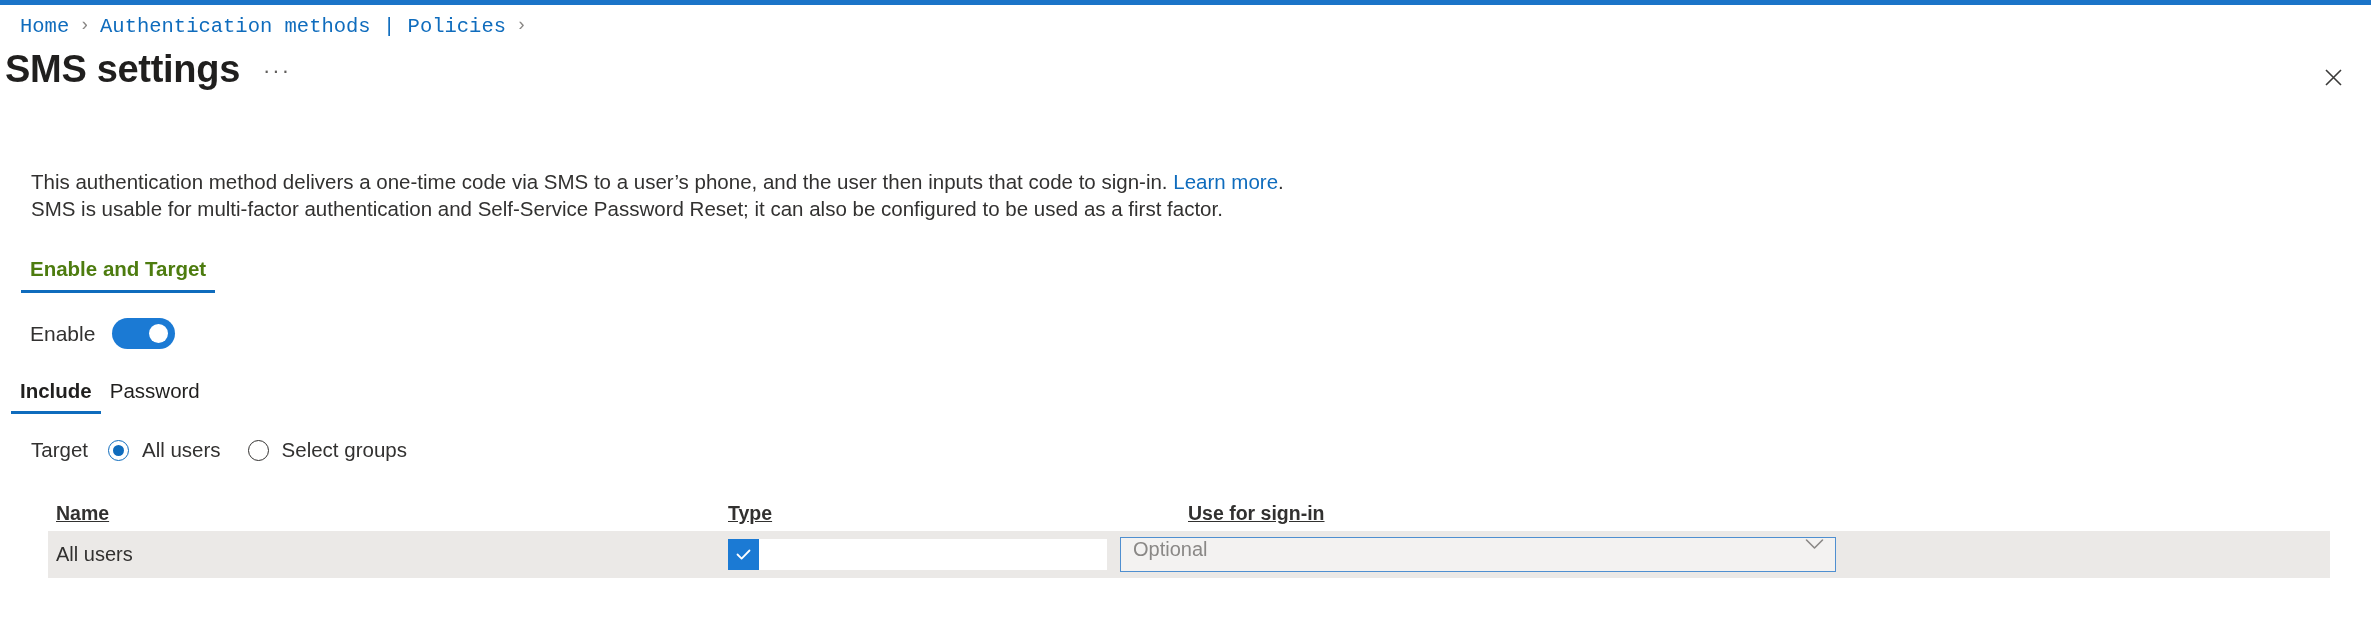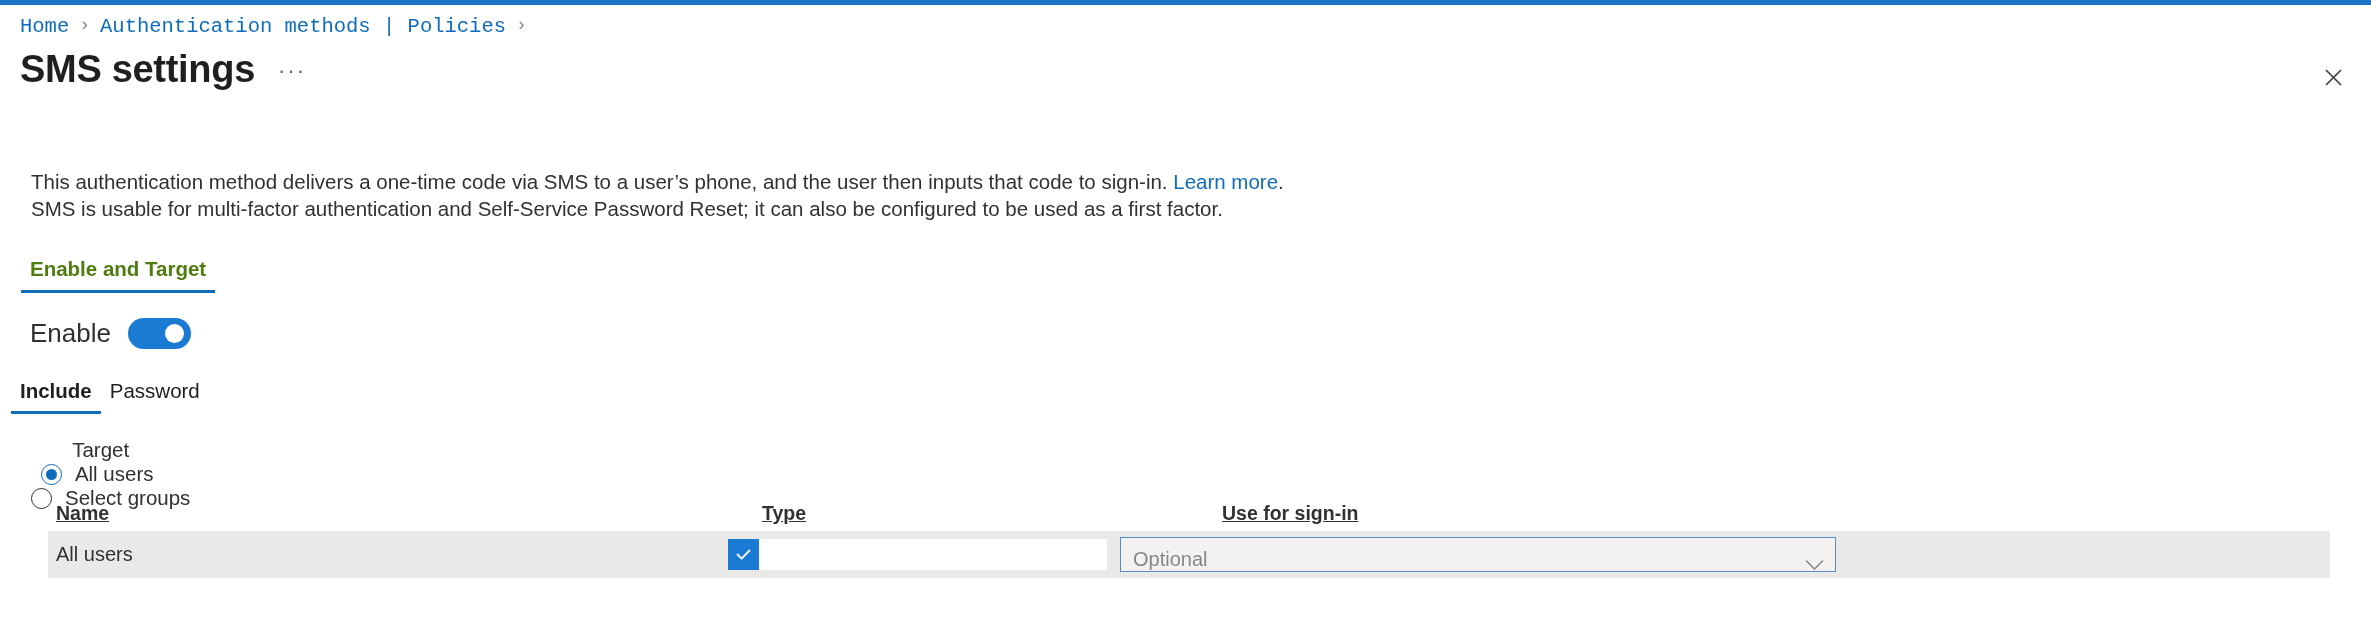--- a/index.html
+++ b/index.html
@@ -48,21 +48,21 @@
     margin: 0 10px;
     font-size: 18px;
     display: inline-block;
     transform: translateY(-1px);
   }
 
   
   .title-row {
     position: absolute;
     top: 48px;
-    left: 20px;
+    left: 5px;
     display: flex;
     align-items: baseline;
   }
   .page-title {
     font-size: 38px;
     font-weight: 600;
     letter-spacing: -0.3px;
     color: #201f1e;
     line-height: 1.15;
     margin: 0;
@@ -134,21 +134,21 @@
 
   
   .enable-row {
     position: absolute;
     top: 318px;
     left: 30px;
     display: flex;
     align-items: center;
   }
   .enable-label {
-    font-size: 26px;
+    font-size: 21px;
     color: #323130;
     margin-right: 17px;
   }
   .toggle {
     width: 63px;
     height: 31px;
     border-radius: 16px;
     background: #1b7ad4;
     position: relative;
     cursor: pointer;
@@ -188,21 +188,20 @@
     background: #0f6cbd;
   }
 
   
   .target-row {
     position: absolute;
     top: 438px;
     left: 31px;
     display: flex;
     align-items: center;
-    flex-direction: column;
   }
   .target-label {
     font-size: 20.5px;
     color: #323130;
     margin-right: 20px;
   }
   .radio-opt {
     display: flex;
     align-items: center;
     cursor: pointer;
@@ -246,21 +245,21 @@
     height: 35px;
   }
   .th {
     font-size: 19.5px;
     font-weight: 600;
     color: #323130;
     white-space: nowrap;
     text-decoration: underline;
   }
   .col-name       { width: 680px; padding-left: 8px; }
-  .col-type       { width: 460px; margin-left: 34px; }
+  .col-type       { width: 460px; }
   .col-signin     { width: 392px; }
   .col-regist     { width: 750px; }
 
   .trow {
     display: flex;
     align-items: center;
     height: 47px;
     background: #ebe9e7;
   }
   .td {
@@ -296,21 +295,21 @@
   .checkbox svg { display: block; }
   .checkbox-fill { flex: 1; background: #ffffff; }
 
   
   .dropdown {
     width: 716px;
     height: 35px;
     border: 1.5px solid #4f8fd0;
     background: #f3f2f1;
     display: flex;
-    align-items: flex-end;
+    align-items: flex-start;
     padding: 0 11px 0 12px;
     cursor: pointer;
     position: relative;
   }
   .dropdown-value {
     font-size: 20px;
     color: #8a8886;
     flex: 1;
     white-space: nowrap;
   }

